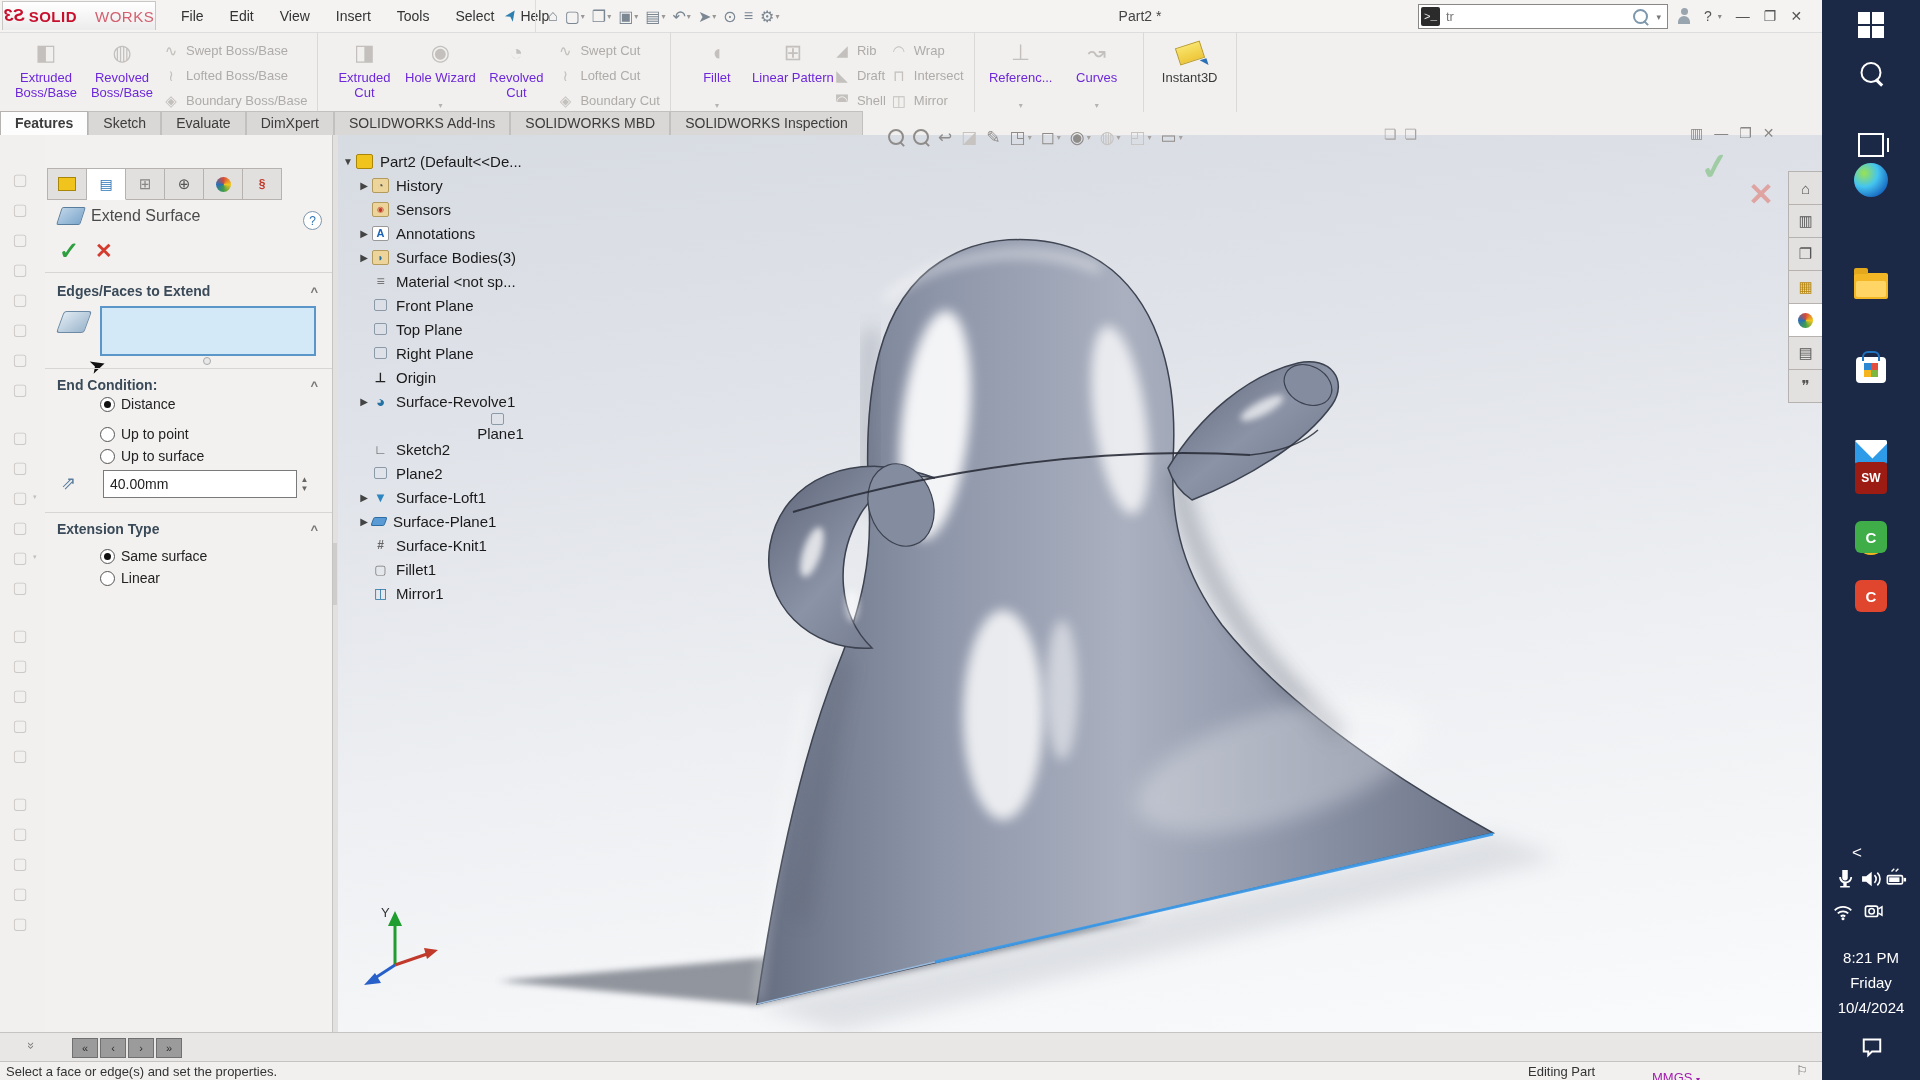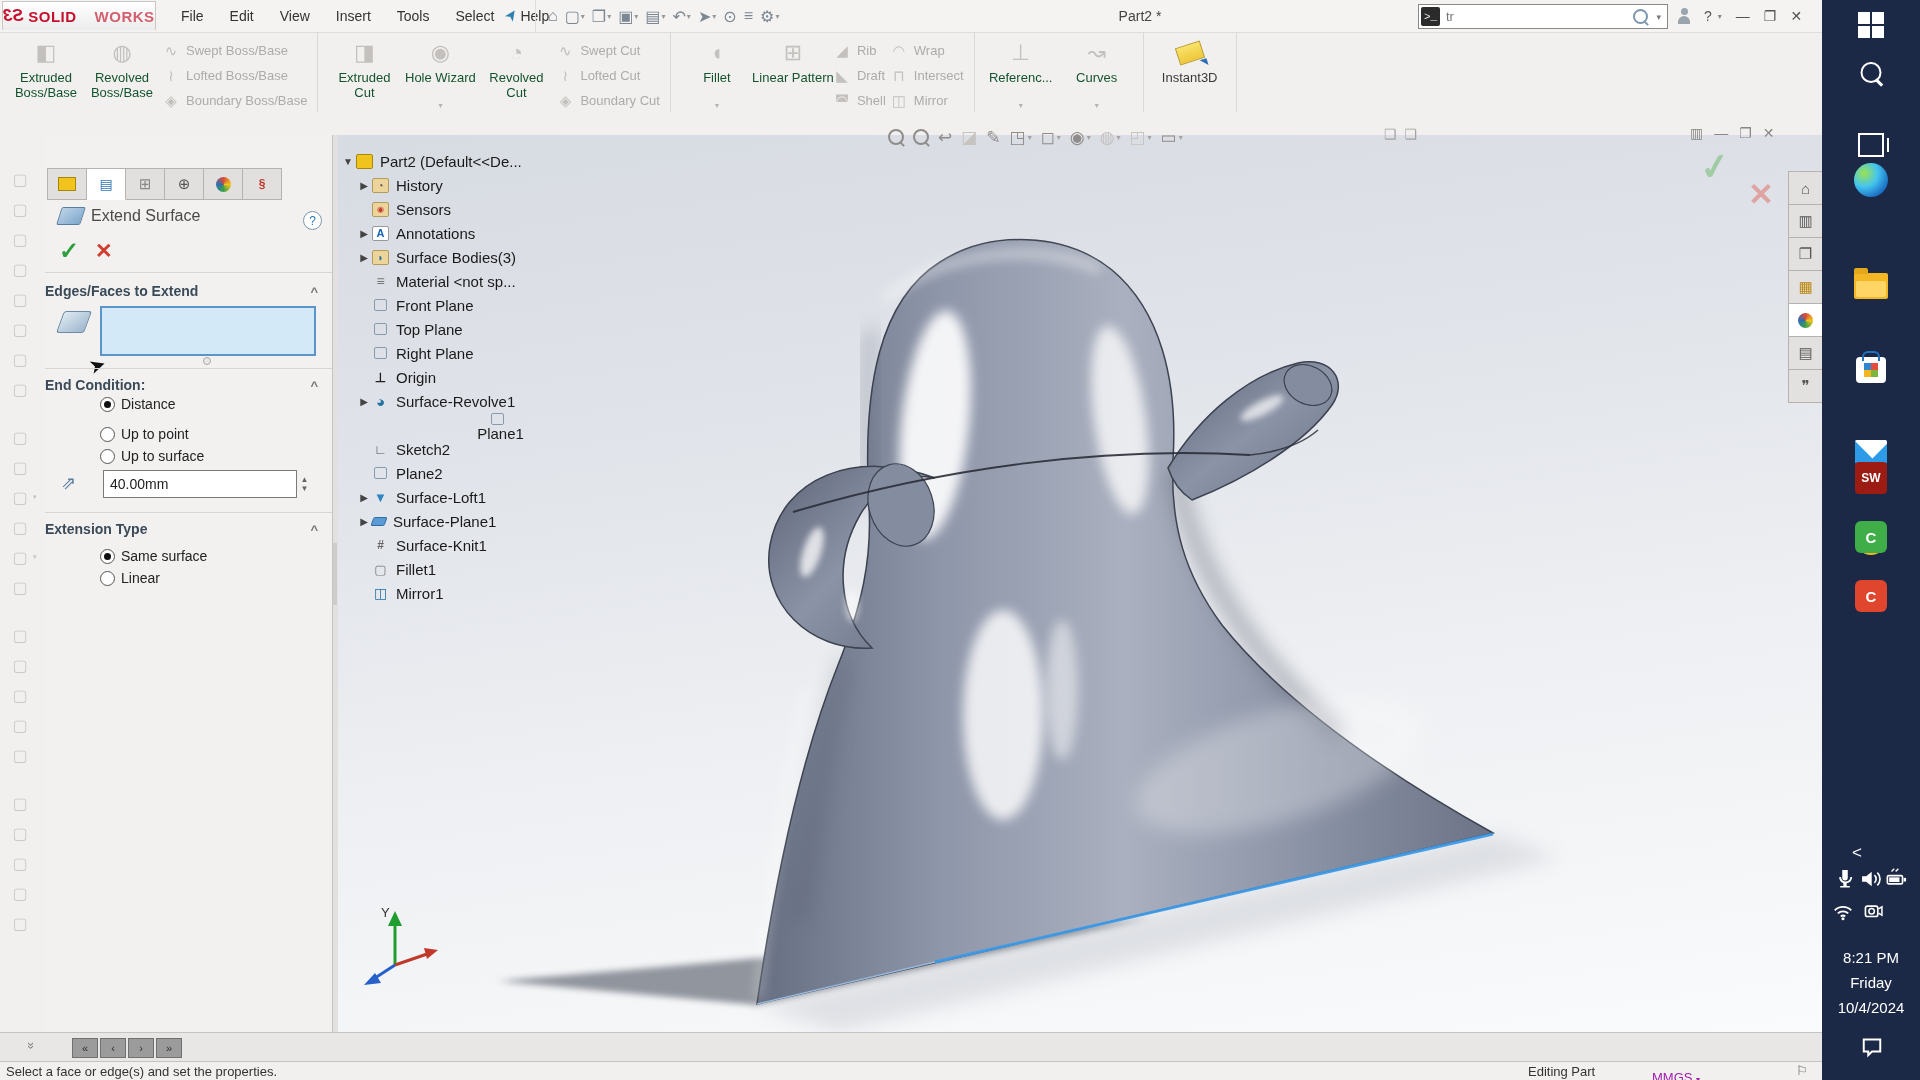--- a/index.html
+++ b/index.html
@@ -4,21 +4,21 @@
 <style>
   html,body{margin:0;padding:0;background:#000;}
   #app{position:relative;width:1920px;height:1080px;overflow:hidden;
        font-family:"Liberation Sans",sans-serif;background:#f1f0ef;color:#333;font-size:13px;}
   
   #titlebar{position:absolute;left:0;top:0;width:1822px;height:32px;background:#f4f3f2;border-bottom:1px solid #ddd;}
   #logo{position:absolute;left:2px;top:1px;width:152px;height:28px;border:1px solid #c9c7c5;border-bottom:none;
         background:linear-gradient(#fff,#ececec);display:flex;align-items:center;justify-content:center;gap:4px;}
   #logo .ds{color:#c8102e;font-weight:bold;font-style:italic;font-size:17px;transform:scaleX(-1);display:inline-block;}
   #logo .sw{color:#c8102e;font-size:15px;letter-spacing:.5px;font-weight:bold;}
-  #logo .sw i{font-weight:bold;font-style:normal;color:#d4606f;padding-left:18px;}
+  #logo .sw i{font-weight:normal;font-style:normal;color:#d4606f;padding-left:18px;}
   #menubar{position:absolute;left:168px;top:0;height:32px;display:flex;align-items:center;}
   .menu-item{padding:0 13px;font-size:14px;color:#333;line-height:32px;cursor:default;text-align:right;}
   #pin-icon{position:absolute;left:505px;top:6px;color:#2d7fb0;font-size:15px;transform:rotate(-55deg);}
   #qat{position:absolute;left:535px;top:0;height:32px;display:flex;align-items:center;gap:3px;border-left:1px solid #ddd;padding-left:10px;}
   .qat-btn{display:flex;align-items:center;gap:1px;color:#7b8793;font-size:16px;padding:0 2px;}
   .qat-btn .car{font-size:8px;color:#9a9795;}
   #doc-title{position:absolute;left:1010px;top:0;width:260px;text-align:center;line-height:32px;font-size:14px;color:#444;}
   #searchbox{position:absolute;left:1418px;top:4px;width:248px;height:23px;background:#fff;border:1px solid #8a8886;display:flex;align-items:center;}
   #searchbox .s-prompt{width:19px;height:19px;margin-left:2px;background:#2b2b2b;color:#e8e8e8;font-family:"Liberation Mono",monospace;
        font-size:11px;display:flex;align-items:center;justify-content:center;border-radius:2px;}
@@ -29,21 +29,21 @@
   #win-icons{position:absolute;left:1678px;top:0;height:32px;display:flex;align-items:center;gap:14px;color:#5d6a75;}
   .person-glyph{width:12px;height:8px;border-radius:6px 6px 0 0;background:#98a4ae;position:relative;margin-top:8px;}
   .person-glyph::before{content:"";position:absolute;left:3px;top:-8px;width:7px;height:7px;border-radius:50%;background:#98a4ae;}
   #win-icons .g{font-size:14px;color:#555;}
   #win-icons .car{font-size:8px;color:#888;margin-left:-8px;}
   
   #ribbon{position:absolute;left:0;top:32px;width:1822px;height:80px;display:flex;align-items:stretch;}
   .rgroup{display:flex;align-items:flex-start;padding:4px 10px 0 10px;border-right:1px solid #dbd9d7;gap:4px;}
   .rbig{width:72px;display:flex;flex-direction:column;align-items:center;color:#aoa;}
   .rbig .ricon{font-size:22px;color:#c3c0bd;height:34px;display:flex;align-items:center;}
-  .rbig .rl{font-size:13px;color:#14532d;line-height:15px;text-align:center;white-space:nowrap;}
+  .rbig .rl{font-size:13px;color:#6d28d9;line-height:15px;text-align:center;white-space:nowrap;}
   .rbig .car{font-size:8px;color:#b5b2b0;margin-top:1px;}
   .rstack{display:flex;flex-direction:column;justify-content:flex-start;padding-top:2px;}
   .rrow{display:flex;align-items:center;height:25px;gap:6px;white-space:nowrap;}
   .rrow .ricon{font-size:15px;color:#c3c0bd;width:18px;text-align:center;}
   .rrow .rlab{font-size:13px;color:#aeaba8;}
   .rbig.enabled .rl{color:#3a3a3a;}
   .instant3d-glyph{width:24px;height:16px;background:linear-gradient(#f8e36a,#eec73a);border:1px solid #b99a20;position:relative;transform:rotate(-18deg);}
   .instant3d-glyph::after{content:"";position:absolute;right:-7px;bottom:-7px;border:5px solid transparent;border-top-color:#2d6fb4;transform:rotate(-135deg);}
   
   #tabrow{position:absolute;left:0;top:112px;width:1822px;height:23px;background:#f1f0ef;display:flex;align-items:flex-end;}
@@ -67,21 +67,21 @@
   .pt-plm{color:#c0392b;font-weight:bold;font-size:12px;}
   #phelp{position:absolute;left:258px;top:76px;width:17px;height:17px;border:1px solid #7d97ad;border-radius:50%;
          color:#2e75b6;font-size:12px;display:flex;align-items:center;justify-content:center;background:#fff;}
   #ptitle{position:absolute;left:14px;top:72px;display:flex;align-items:center;gap:8px;}
   .surf-glyph{width:22px;height:16px;background:linear-gradient(135deg,#bcd3e8,#7fa8cc);border:1px solid #5a7d9e;transform:skewX(-18deg);border-radius:2px;}
   #ptitle .t{font-size:16px;font-weight:normal;color:#4a4a4a;}
   #pok{position:absolute;left:14px;top:102px;font-size:24px;font-weight:bold;color:#2e9e3e;}
   #pcancel{position:absolute;left:50px;top:104px;font-size:21px;font-weight:bold;color:#d23b2e;}
   .pdivider{position:absolute;left:0;width:287px;border-top:1px solid #d8d6d4;}
   .psec-head{position:absolute;left:0;width:287px;height:22px;display:flex;align-items:center;}
-  .psec-head .st{font-size:14px;font-weight:bold;color:#3a4a58;}
+  .psec-head .st{margin-left:12px;font-size:14px;font-weight:bold;color:#3a4a58;}
   .psec-head .chev{position:absolute;right:14px;color:#777;font-size:13px;font-weight:bold;}
   .sel-swoosh{position:absolute;left:15px;width:26px;height:20px;background:linear-gradient(135deg,#dfe9f2,#9db7cd);border:1px solid #6c8aa5;transform:skewX(-20deg);border-radius:3px;}
   #selbox{position:absolute;left:55px;top:171px;width:212px;height:46px;background:#d3e9f8;border:2px solid #5a96c8;}
   #seldot{position:absolute;left:158px;top:222px;width:6px;height:6px;border:1px solid #aaa;border-radius:50%;background:#e8e8e8;}
   .radio-row{position:absolute;display:flex;align-items:center;gap:6px;height:20px;}
   .radio{width:13px;height:13px;border:1px solid #555;border-radius:50%;background:#fff;display:flex;align-items:center;justify-content:center;flex:none;}
   .radio.checked::after{content:"";width:7px;height:7px;border-radius:50%;background:#111;}
   .radio-row .rl{font-size:14px;color:#222;}
   #dist-icon{position:absolute;left:16px;top:337px;font-size:18px;color:#5a7d9e;}
   #dist-box{position:absolute;left:58px;top:335px;width:192px;height:26px;border:1px solid #7a7a7a;background:#fff;}
@@ -371,20 +371,29 @@
       </div>
       <div class="rgroup">
         <div class="rbig enabled">
           <span class="ricon">
             <span class="instant3d-glyph"></span>
           </span>
           <span class="rl">Instant3D</span>
           <span class="rl">&nbsp;</span>
         </div>
       </div>
+    </div>
+  <div id="tabrow">
+      <span class="rtab active">Features</span>
+      <span class="rtab">Sketch</span>
+      <span class="rtab">Evaluate</span>
+      <span class="rtab">DimXpert</span>
+      <span class="rtab">SOLIDWORKS Add-Ins</span>
+      <span class="rtab">SOLIDWORKS MBD</span>
+      <span class="rtab">SOLIDWORKS Inspection</span>
     </div>
 
   <div id="leftstrip">
       <div class="ls-icon" style="top: 33px;">▢</div>
       <div class="ls-icon" style="top: 63px;">▢</div>
       <div class="ls-icon" style="top: 93px;">▢</div>
       <div class="ls-icon" style="top: 123px;">▢</div>
       <div class="ls-icon" style="top: 153px;">▢</div>
       <div class="ls-icon" style="top: 183px;">▢</div>
       <div class="ls-icon" style="top: 213px;">▢</div>

